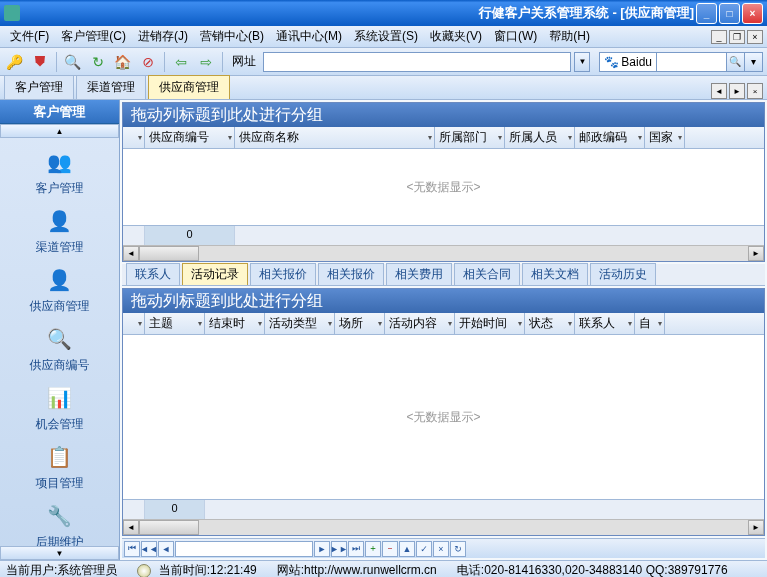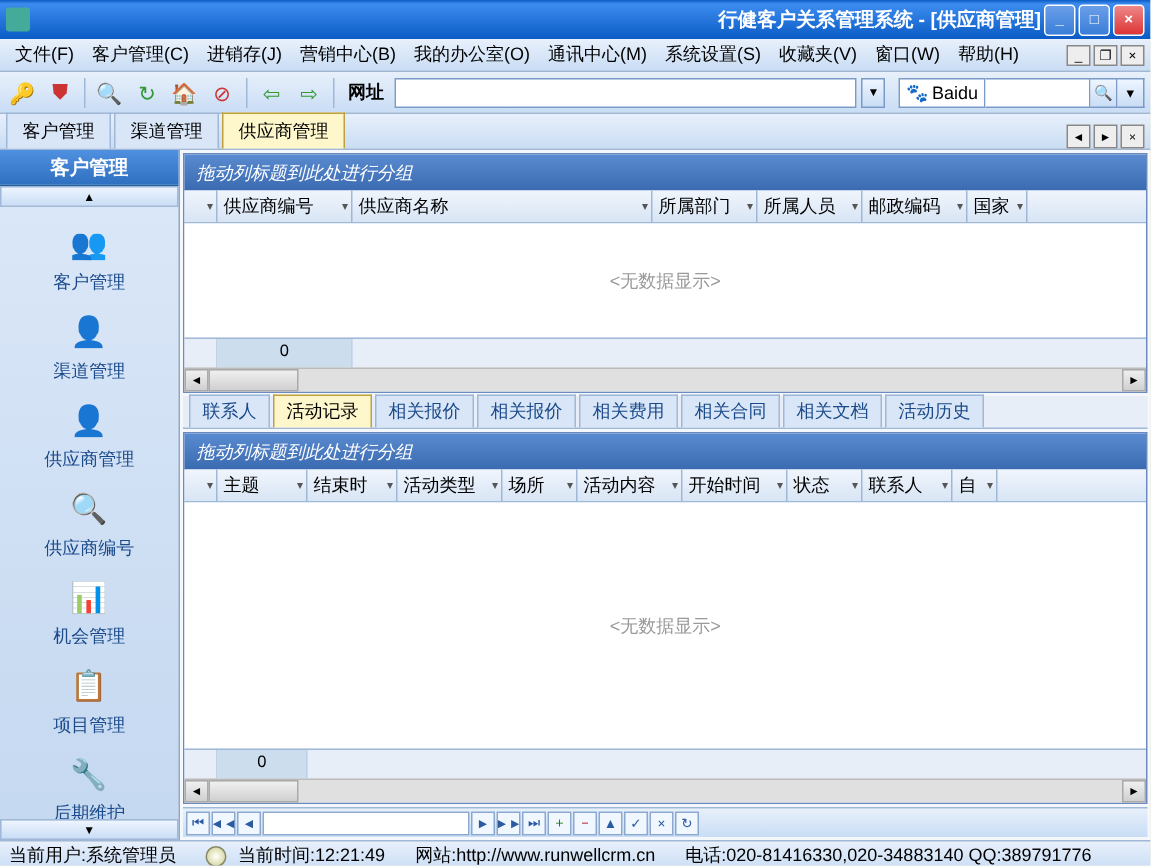--- a/index.html
+++ b/index.html
@@ -14,21 +14,21 @@
 .titlebar .close { background: linear-gradient(#e88,#d33); }
 
 .menubar { height: 22px; background: linear-gradient(#e8f0fb,#c9ddf5); display: flex; align-items: center; padding: 0 4px; border-bottom: 1px solid #a0b8d8; }
 .menubar .mitem { padding: 2px 6px; cursor: default; }
 .menubar .spacer { flex: 1; }
 .menubar .mdi-btn { width: 16px; height: 14px; margin-left: 2px; border: 1px solid #888; background: #eee; font-size: 9px; display: flex; align-items: center; justify-content: center; }
 
 .toolbar { height: 28px; background: linear-gradient(#e8f0fb,#c9ddf5); display: flex; align-items: center; padding: 0 4px; gap: 3px; border-bottom: 1px solid #a0b8d8; }
 .tbtn { width: 22px; height: 22px; border: 1px solid transparent; border-radius: 2px; display: flex; align-items: center; justify-content: center; font-size: 14px; }
 .sep { width: 1px; height: 20px; background: #a0b8d8; margin: 0 2px; }
-.addr-label { margin: 0 4px; font-weight: bold; }
+.addr-label { margin: 0 4px; }
 .addr-input { flex: 1; height: 20px; border: 1px solid #7a9bc8; background: #fff; padding: 0 4px; }
 .addr-dd { width: 16px; height: 20px; border: 1px solid #7a9bc8; background: linear-gradient(#eef5ff,#c9ddf5); display: flex; align-items: center; justify-content: center; font-size: 8px; }
 .search-box { display: flex; align-items: center; margin-left: 6px; }
 .search-label { display: flex; align-items: center; height: 20px; border: 1px solid #7a9bc8; padding: 0 4px; background: #fff; }
 .search-input { width: 70px; height: 20px; border: 1px solid #7a9bc8; border-left: none; padding: 0 2px; }
 .search-go { width: 18px; height: 20px; border: 1px solid #7a9bc8; border-left: none; background: linear-gradient(#eef5ff,#c9ddf5); display: flex; align-items: center; justify-content: center; font-size: 10px; }
 
 .doc-tabs { height: 24px; background: linear-gradient(#e8f0fb,#c9ddf5); display: flex; align-items: flex-end; padding: 0 4px; border-bottom: 1px solid #a0b8d8; }
 .doc-tab { padding: 3px 10px; border: 1px solid #a0b8d8; border-bottom: none; background: #d9e6f7; margin-right: 2px; font-size: 12px; }
 .doc-tab.active { background: #fff7cc; border-color: #c0a040; }
@@ -41,21 +41,21 @@
 .side-header { height: 24px; background: linear-gradient(#5090e0,#3070c0); color: #fff; display: flex; align-items: center; justify-content: center; font-weight: bold; border-bottom: 1px solid #2060a0; font-size: 13px; }
 .side-scroll { height: 14px; background: linear-gradient(#eef5ff,#c9ddf5); border: 1px solid #a0b8d8; display: flex; align-items: center; justify-content: center; font-size: 8px; }
 .side-items { flex: 1; overflow: hidden; display: flex; flex-direction: column; align-items: center; padding: 4px 0; }
 .side-item { width: 100%; display: flex; flex-direction: column; align-items: center; padding: 4px 0; cursor: default; }
 .side-icon { width: 32px; height: 32px; border-radius: 4px; display: flex; align-items: center; justify-content: center; font-size: 20px; }
 .side-label { margin-top: 2px; color: #1a4a8a; }
 
 .content { flex: 1; background: #f4f8fc; display: flex; flex-direction: column; padding: 2px; gap: 2px; overflow: hidden; }
 
 .grid-section { border: 1px solid #6a8ac0; background: #fff; display: flex; flex-direction: column; }
-.group-bar { height: 24px; background: linear-gradient(#5a8ad0,#3a6ab0); color: #fff; display: flex; align-items: center; padding: 0 8px; font-size: 12px; font-style: italic; }
+.group-bar { height: 24px; background: linear-gradient(#5a8ad0,#3a6ab0); color: #fff; display: flex; align-items: center; padding: 0 8px; font-size: 16px; }
 .col-row { height: 22px; background: linear-gradient(#f0f5fc,#d8e5f5); border-bottom: 1px solid #a0b8d8; display: flex; }
 .col-head { border-right: 1px solid #a0b8d8; display: flex; align-items: center; padding: 0 4px; position: relative; white-space: nowrap; overflow: hidden; }
 .col-head .dd { position: absolute; right: 2px; font-size: 8px; color: #555; }
 .grid-body { flex: 1; display: flex; align-items: center; justify-content: center; color: #999; font-size: 12px; background: #fff; min-height: 50px; }
 .grid-footer { height: 20px; background: #e8eef7; border-top: 1px solid #a0b8d8; display: flex; }
 .gf-cell { border-right: 1px solid #c0d0e5; padding: 2px 6px; text-align: center; font-size: 11px; }
 
 .sub-tabs { height: 22px; display: flex; align-items: flex-end; padding: 0 4px; background: #e8eef7; border-bottom: 1px solid #a0b8d8; }
 .sub-tab { padding: 2px 8px; border: 1px solid #a0b8d8; border-bottom: none; background: #d9e6f7; margin-right: 2px; font-size: 12px; color: #1a4a8a; }
 .sub-tab.active { background: #fff7cc; border-color: #c0a040; color: #000; }
@@ -82,21 +82,20 @@
   <div class="winbtn min">_</div>
   <div class="winbtn max">□</div>
   <div class="winbtn close">×</div>
 </div>
 
 <div class="menubar">
   <span class="mitem">文件(F)</span>
   <span class="mitem">客户管理(C)</span>
   <span class="mitem">进销存(J)</span>
   <span class="mitem">营销中心(B)</span>
-  <span class="mitem">我的办公室(O)</span>
   <span class="mitem">通讯中心(M)</span>
   <span class="mitem">系统设置(S)</span>
   <span class="mitem">收藏夹(V)</span>
   <span class="mitem">窗口(W)</span>
   <span class="mitem">帮助(H)</span>
   <span class="spacer"></span>
   <div class="mdi-btn">_</div>
   <div class="mdi-btn">❐</div>
   <div class="mdi-btn">×</div>
 </div>

